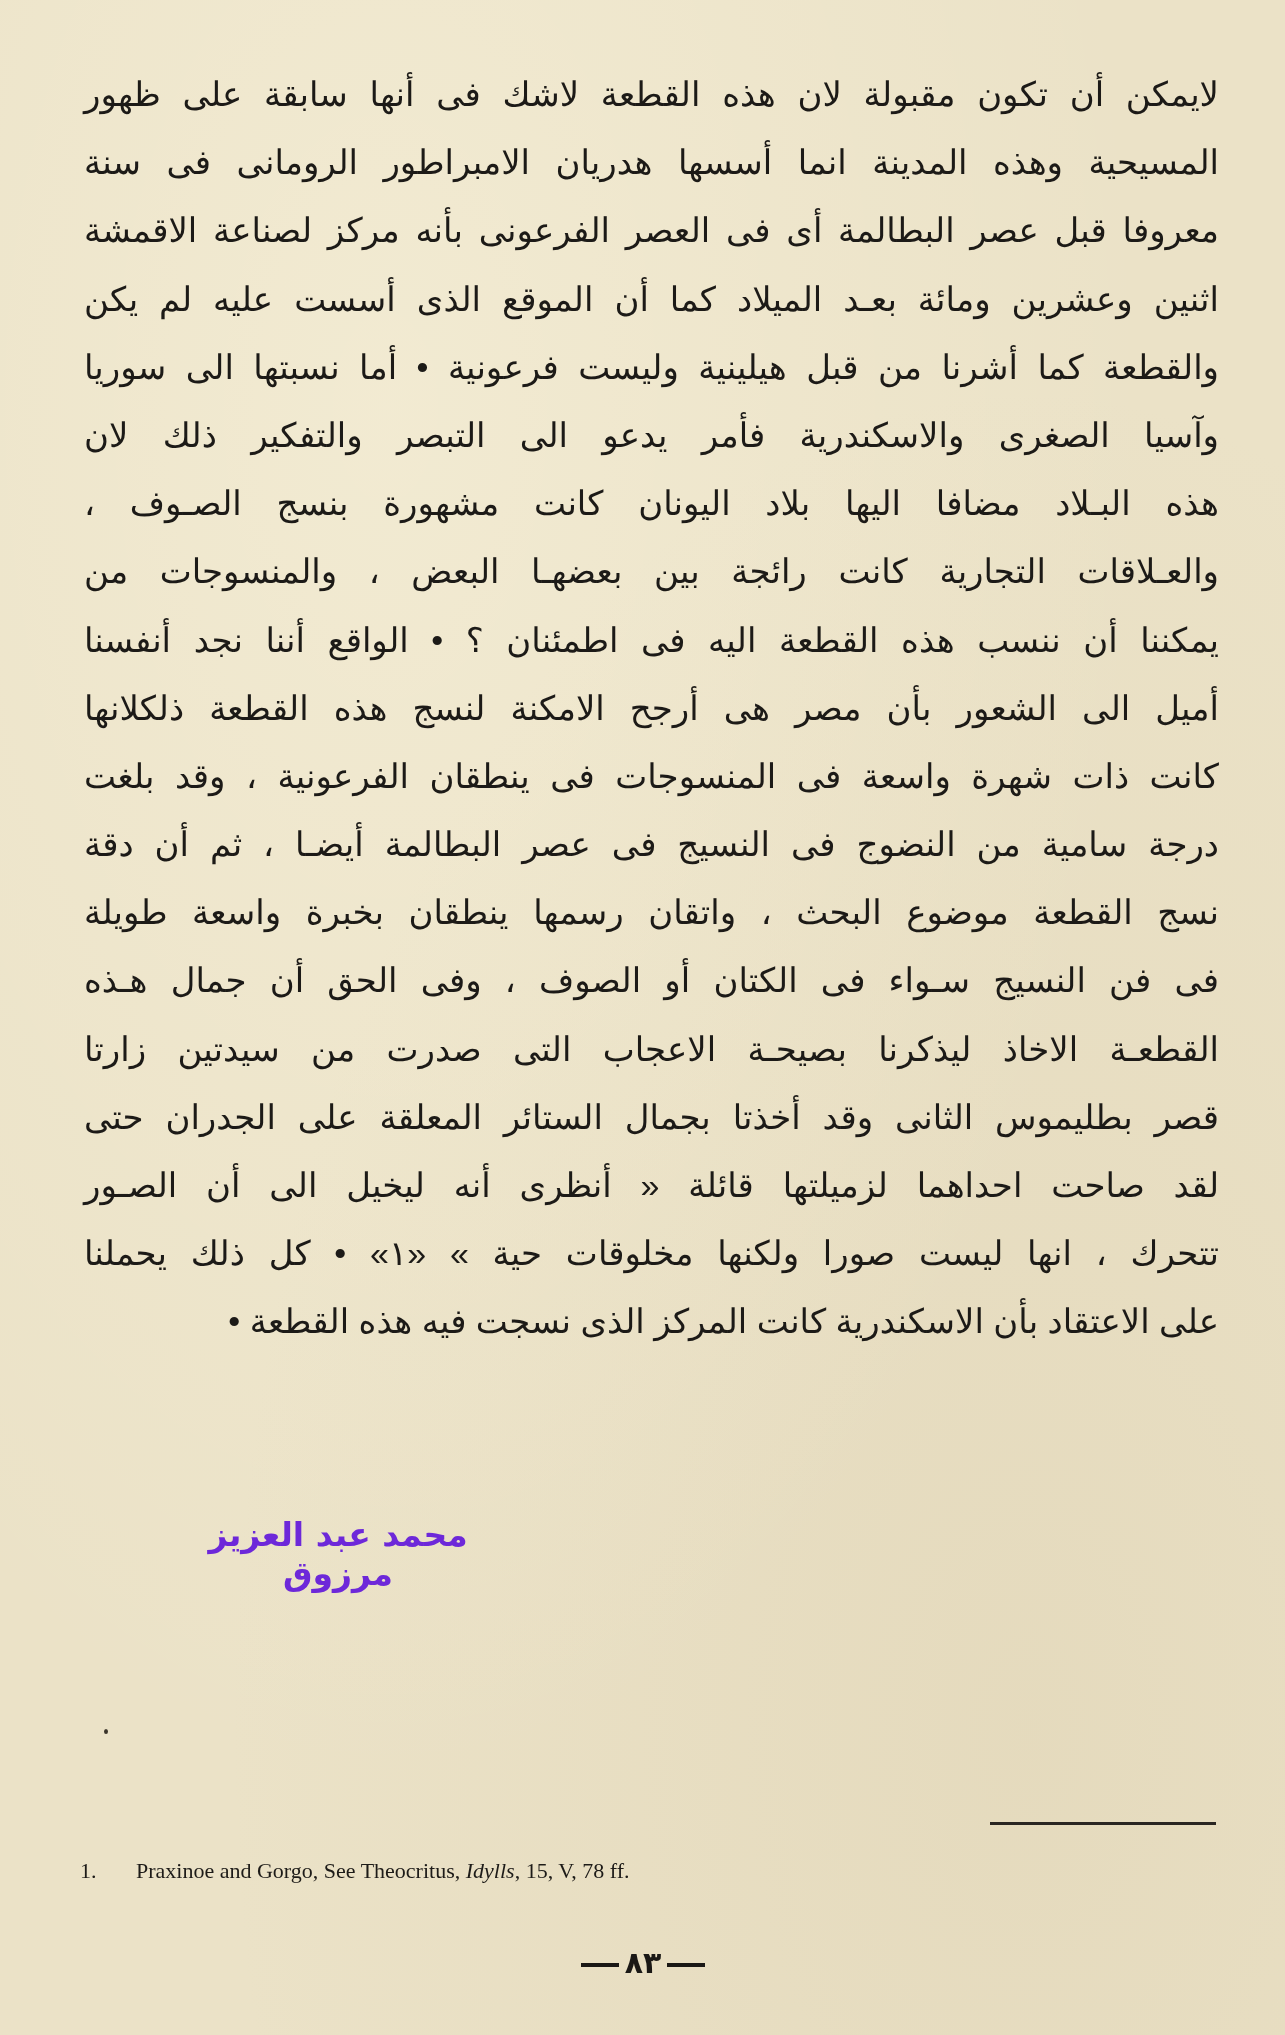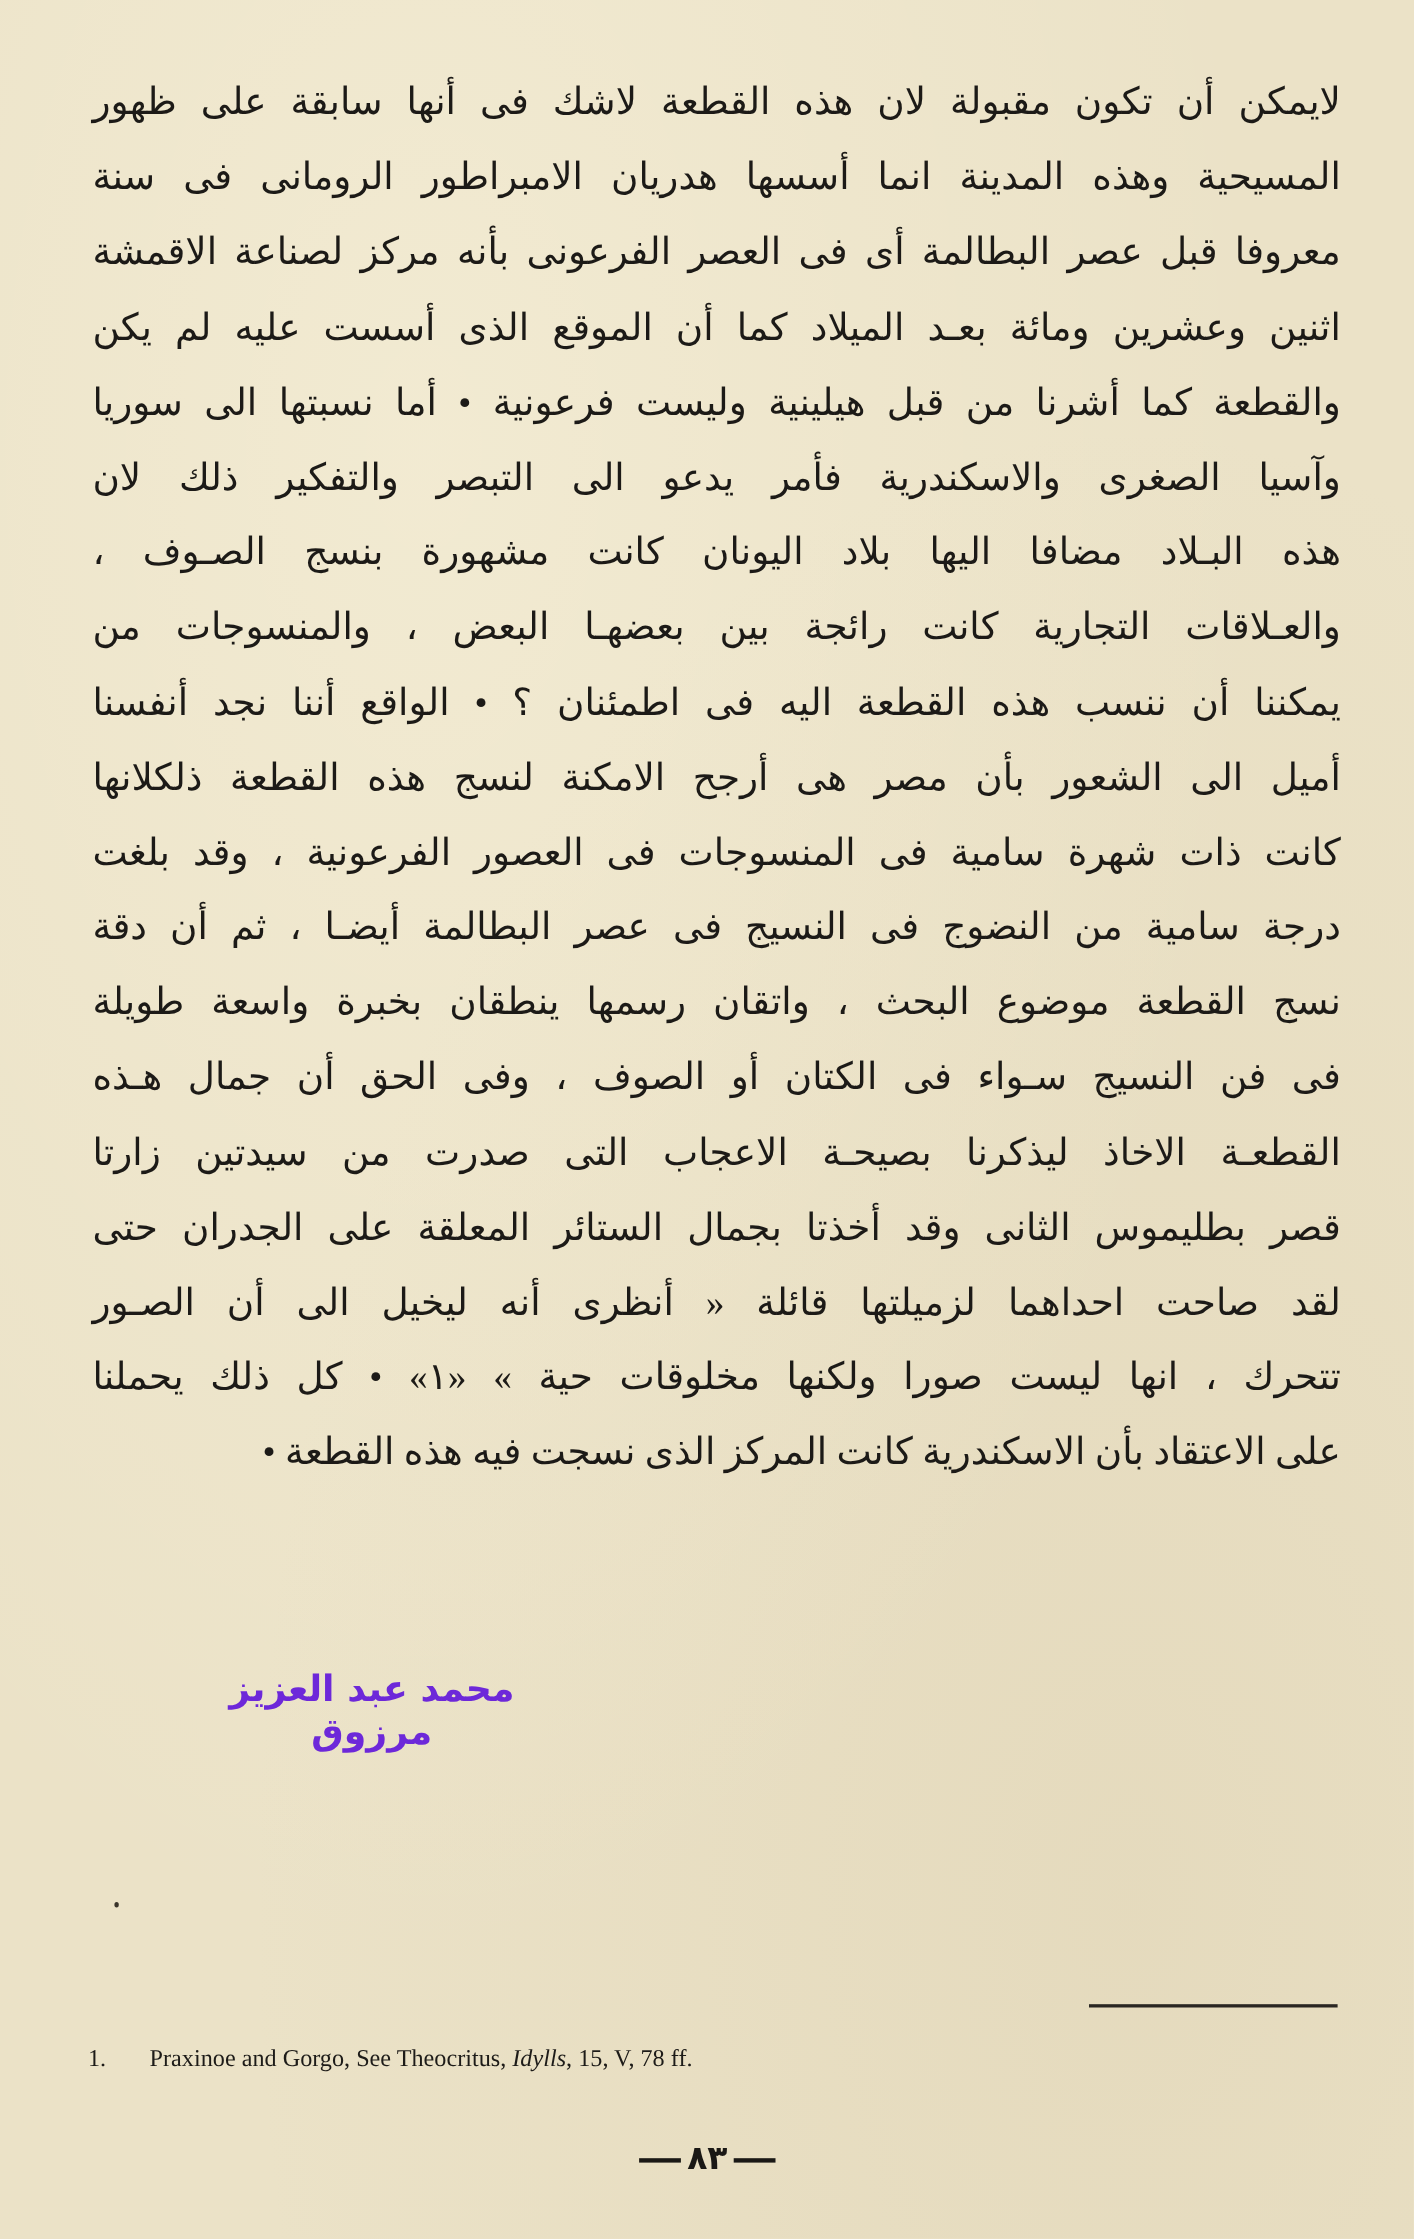--- a/index.html
+++ b/index.html
@@ -26,21 +26,21 @@
       direction: rtl;
     }
     .line {
       height: 68.2px;
       line-height: 68.2px;
       font-size: 34px;
       text-align: justify;
       text-align-last: justify;
       white-space: nowrap;
       overflow: visible;
-      font-family: Liberation Serif, serif;
+      font-family: Liberation Sans, sans-serif;
       letter-spacing: 0;
     }
     .line.last {
       text-align-last: right;
     }
     .signature {
       position: absolute;
       left: 148px;
       top: 1515px;
       width: 380px;
@@ -111,21 +111,21 @@
   <div class="line">لايمكن أن تكون مقبولة لان هذه القطعة لاشك فى أنها سابقة على ظهور</div>
   <div class="line">المسيحية وهذه المدينة انما أسسها هدريان الامبراطور الرومانى فى سنة</div>
   <div class="line">معروفا قبل عصر البطالمة أى فى العصر الفرعونى بأنه مركز لصناعة الاقمشة</div>
   <div class="line">اثنين وعشرين ومائة بعـد الميلاد كما أن الموقع الذى أسست عليه لم يكن</div>
   <div class="line">والقطعة كما أشرنا من قبل هيلينية وليست فرعونية • أما نسبتها الى سوريا</div>
   <div class="line">وآسيا الصغرى والاسكندرية فأمر يدعو الى التبصر والتفكير ذلك لان</div>
   <div class="line">هذه البـلاد مضافا اليها بلاد اليونان كانت مشهورة بنسج الصـوف ،</div>
   <div class="line">والعـلاقات التجارية كانت رائجة بين بعضهـا البعض ، والمنسوجات من</div>
   <div class="line">يمكننا أن ننسب هذه القطعة اليه فى اطمئنان ؟ • الواقع أننا نجد أنفسنا</div>
   <div class="line">أميل الى الشعور بأن مصر هى أرجح الامكنة لنسج هذه القطعة ذلكلانها</div>
-  <div class="line">كانت ذات شهرة سامية فى المنسوجات فى العصور الفرعونية ، وقد بلغت</div>
+  <div class="line">كانت ذات شهرة واسعة فى المنسوجات فى ينطقان الفرعونية ، وقد بلغت</div>
   <div class="line">درجة سامية من النضوج فى النسيج فى عصر البطالمة أيضـا ، ثم أن دقة</div>
   <div class="line">نسج القطعة موضوع البحث ، واتقان رسمها ينطقان بخبرة واسعة طويلة</div>
   <div class="line">فى فن النسيج سـواء فى الكتان أو الصوف ، وفى الحق أن جمال هـذه</div>
   <div class="line">القطعـة الاخاذ ليذكرنا بصيحـة الاعجاب التى صدرت من سيدتين زارتا</div>
   <div class="line">قصر بطليموس الثانى وقد أخذتا بجمال الستائر المعلقة على الجدران حتى</div>
   <div class="line">لقد صاحت احداهما لزميلتها قائلة « أنظرى أنه ليخيل الى أن الصـور</div>
   <div class="line">تتحرك ، انها ليست صورا ولكنها مخلوقات حية » «١» • كل ذلك يحملنا</div>
   <div class="line last">على الاعتقاد بأن الاسكندرية كانت المركز الذى نسجت فيه هذه القطعة •</div>
 </div>
 

